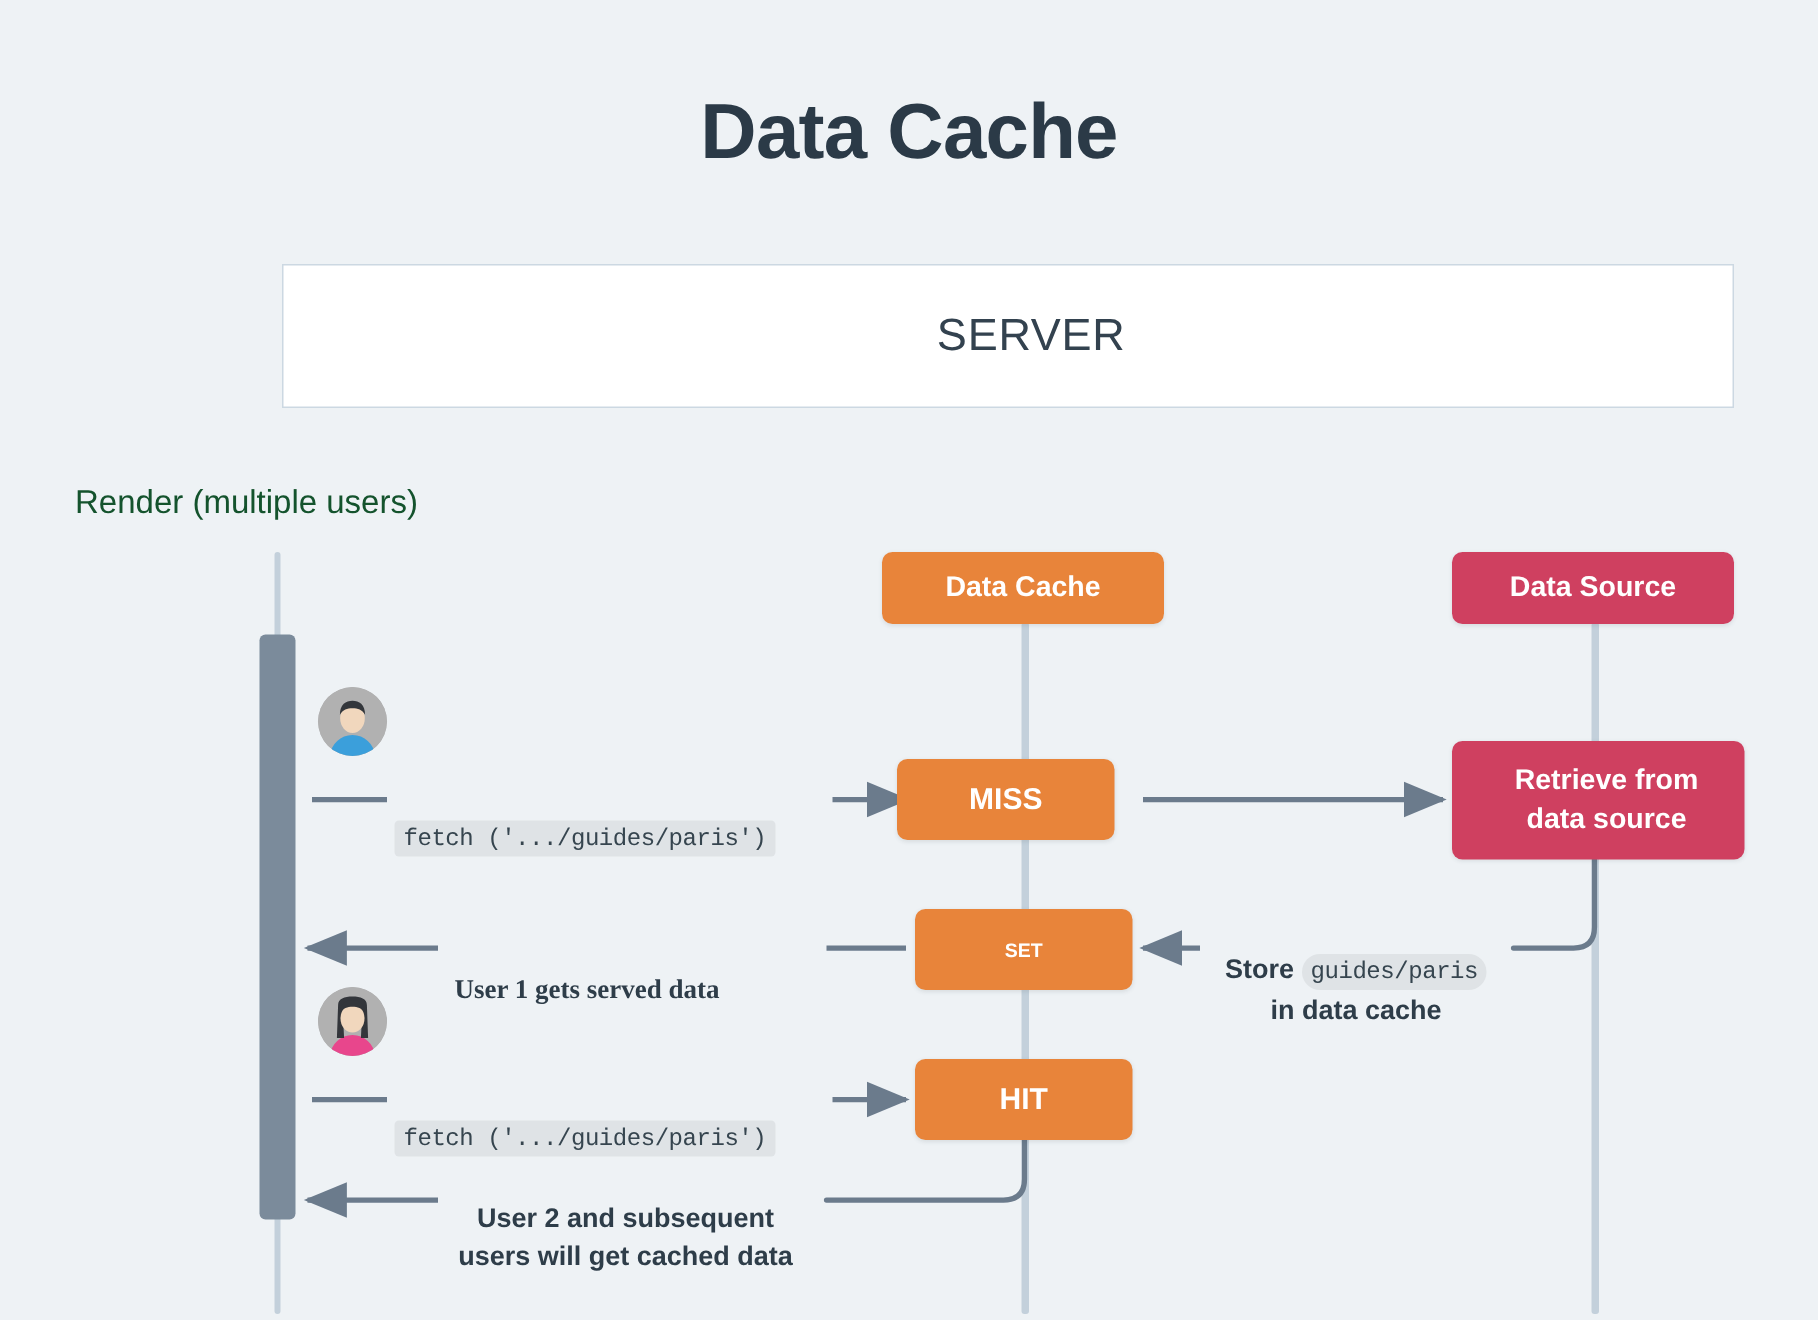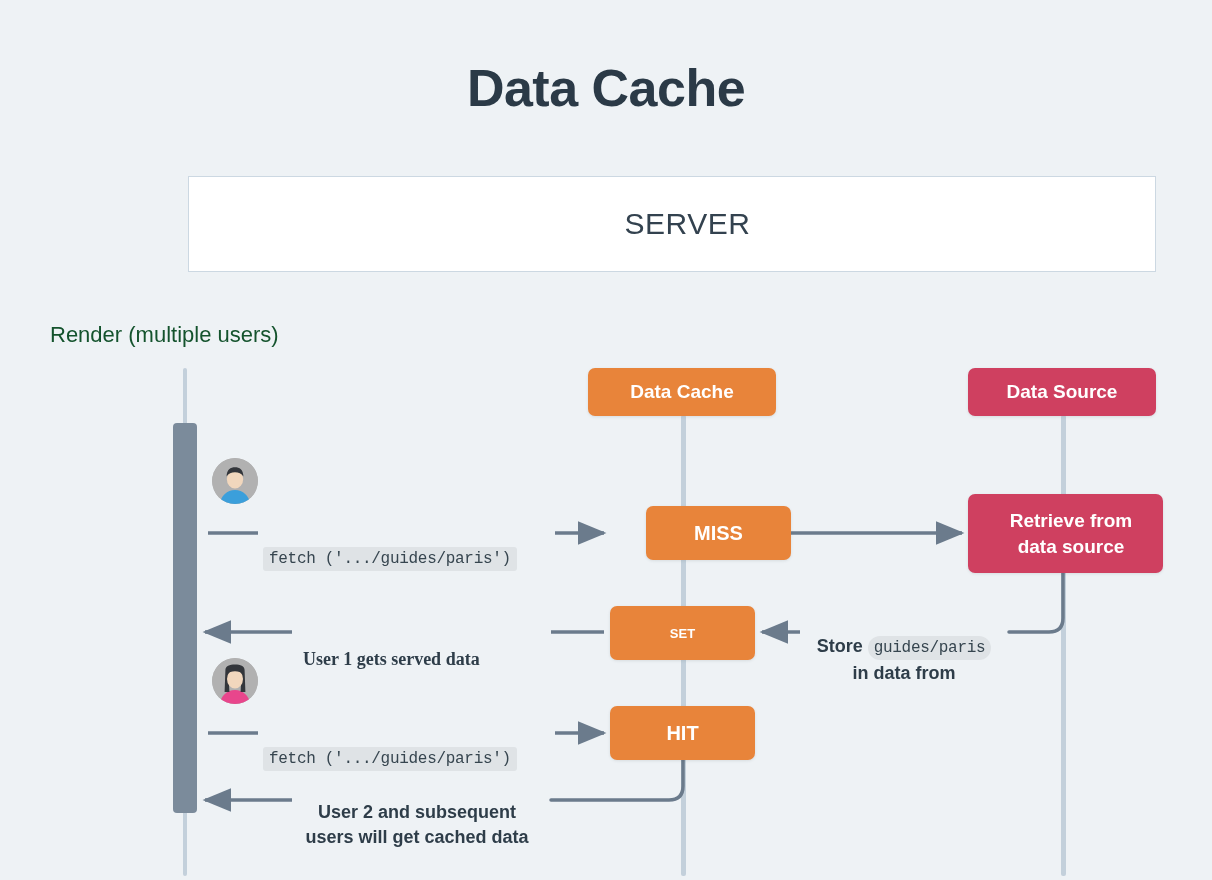--- a/index.html
+++ b/index.html
@@ -103,21 +103,21 @@
 
   .head-cache {
     left: 588px; top: 368px; width: 188px; height: 48px;
     font-size: 19px;
   }
   .head-source {
     left: 968px; top: 368px; width: 188px; height: 48px;
     font-size: 19px;
   }
   .box-miss {
-    left: 646px; top: 506px; width: 145px; height: 54px;
+    left: 598px; top: 506px; width: 145px; height: 54px;
     font-size: 20px;
   }
   .box-set {
     left: 610px; top: 606px; width: 145px; height: 54px;
     font-size: 13px;
   }
   .box-hit {
     left: 610px; top: 706px; width: 145px; height: 54px;
     font-size: 20px;
   }
@@ -282,21 +282,21 @@
 
   <div class="wire-label lbl-fetch1">
     <span class="code-chip">fetch ('.../guides/paris')</span>
   </div>
 
   <div class="wire-label lbl-served">User 1 gets served data</div>
 
   <div class="wire-label lbl-store">
     <span>Store</span>
     <span class="code-chip">guides/paris</span><br>
-    <span>in data from</span>
+    <span>in data cache</span>
   </div>
 
   <div class="wire-label lbl-fetch2">
     <span class="code-chip">fetch ('.../guides/paris')</span>
   </div>
 
   <div class="wire-label lbl-cached">
     <span>User 2 and subsequent</span><br>
     <span>users will get cached data</span>
   </div>

